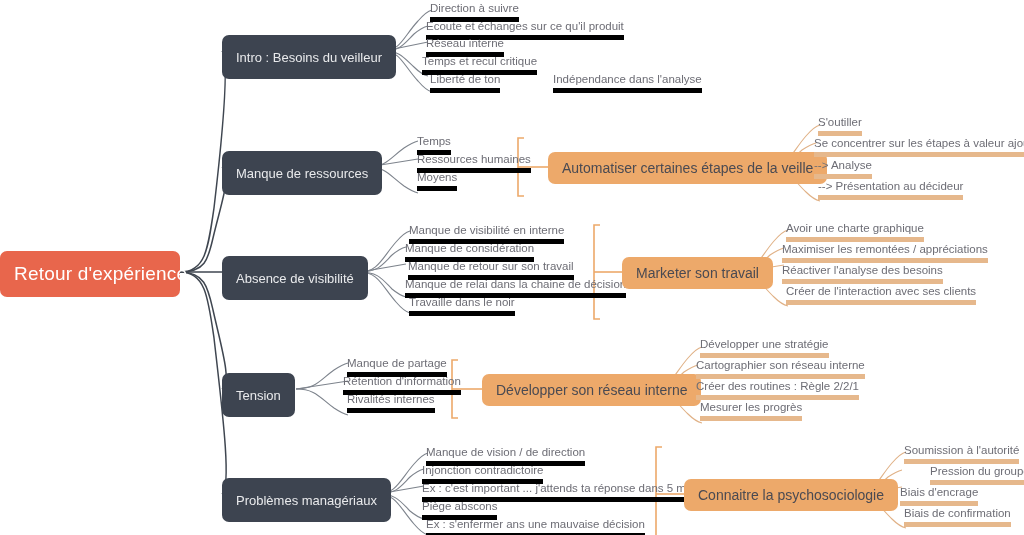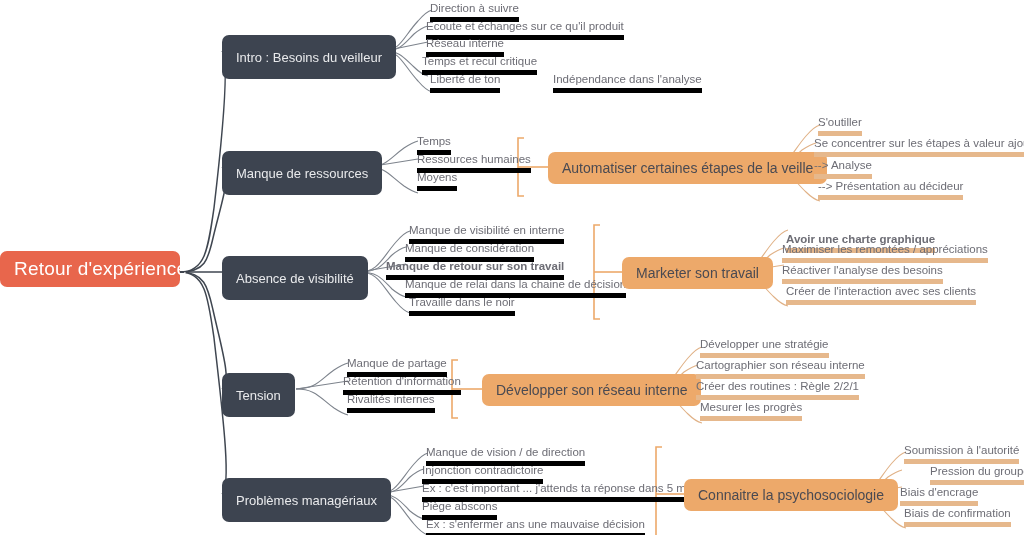--- a/index.html
+++ b/index.html
@@ -21,21 +21,21 @@
   }
 
   
   .root{
     background:#e8664c;
     color:#ffffff;
     border-radius:7px;
     font-size:19px;
     letter-spacing:.2px;
     padding:0 14px;
-    left:0px;top:251px;width:180px;height:36px;
+    left:0px;top:251px;width:180px;height:46px;
     justify-content:flex-start;
   }
 
   
   .dark{
     background:#3d4450;
     color:#e9eaec;
     border-radius:7px;
     font-size:13px;
     padding:0 14px;
@@ -189,28 +189,28 @@
   <div class="leaf o" style="left:818px;top:115px;">S'outiller</div>
   <div class="leaf o" style="left:814px;top:136px;">Se concentrer sur les étapes à valeur ajoutée</div>
   <div class="leaf o" style="left:814px;top:158px;">--&gt; Analyse</div>
   <div class="leaf o" style="left:818px;top:179px;">--&gt; Présentation au décideur</div>
 
   <div class="node dark" style="left:222px;top:256px;">
     <span>Absence de visibilité</span>
   </div>
   <div class="leaf" style="left:409px;top:223px;">Manque de visibilité en interne</div>
   <div class="leaf" style="left:405px;top:241px;">Manque de considération</div>
-  <div class="leaf" style="left:386px;top:259px;font-weight:bold;">Manque de retour sur son travail</div>
+  <div class="leaf" style="left:408px;top:259px;">Manque de retour sur son travail</div>
   <div class="leaf" style="left:405px;top:277px;">Manque de relai dans la chaine de décision</div>
   <div class="leaf" style="left:409px;top:295px;">Travaille dans le noir</div>
 
   <div class="node orange" style="left:622px;top:257px;">
     <span>Marketer son travail</span>
   </div>
-  <div class="leaf o" style="left:786px;top:232px;font-weight:bold;">Avoir une charte graphique</div>
+  <div class="leaf o" style="left:786px;top:221px;">Avoir une charte graphique</div>
   <div class="leaf o" style="left:782px;top:242px;">Maximiser les remontées / appréciations</div>
   <div class="leaf o" style="left:782px;top:263px;">Réactiver l'analyse des besoins</div>
   <div class="leaf o" style="left:786px;top:284px;">Créer de l'interaction avec ses clients</div>
 
   <div class="node dark" style="left:222px;top:373px;">
     <span>Tension</span>
   </div>
   <div class="leaf" style="left:347px;top:356px;">Manque de partage</div>
   <div class="leaf" style="left:343px;top:374px;">Rétention d'information</div>
   <div class="leaf" style="left:347px;top:392px;">Rivalités internes</div>

